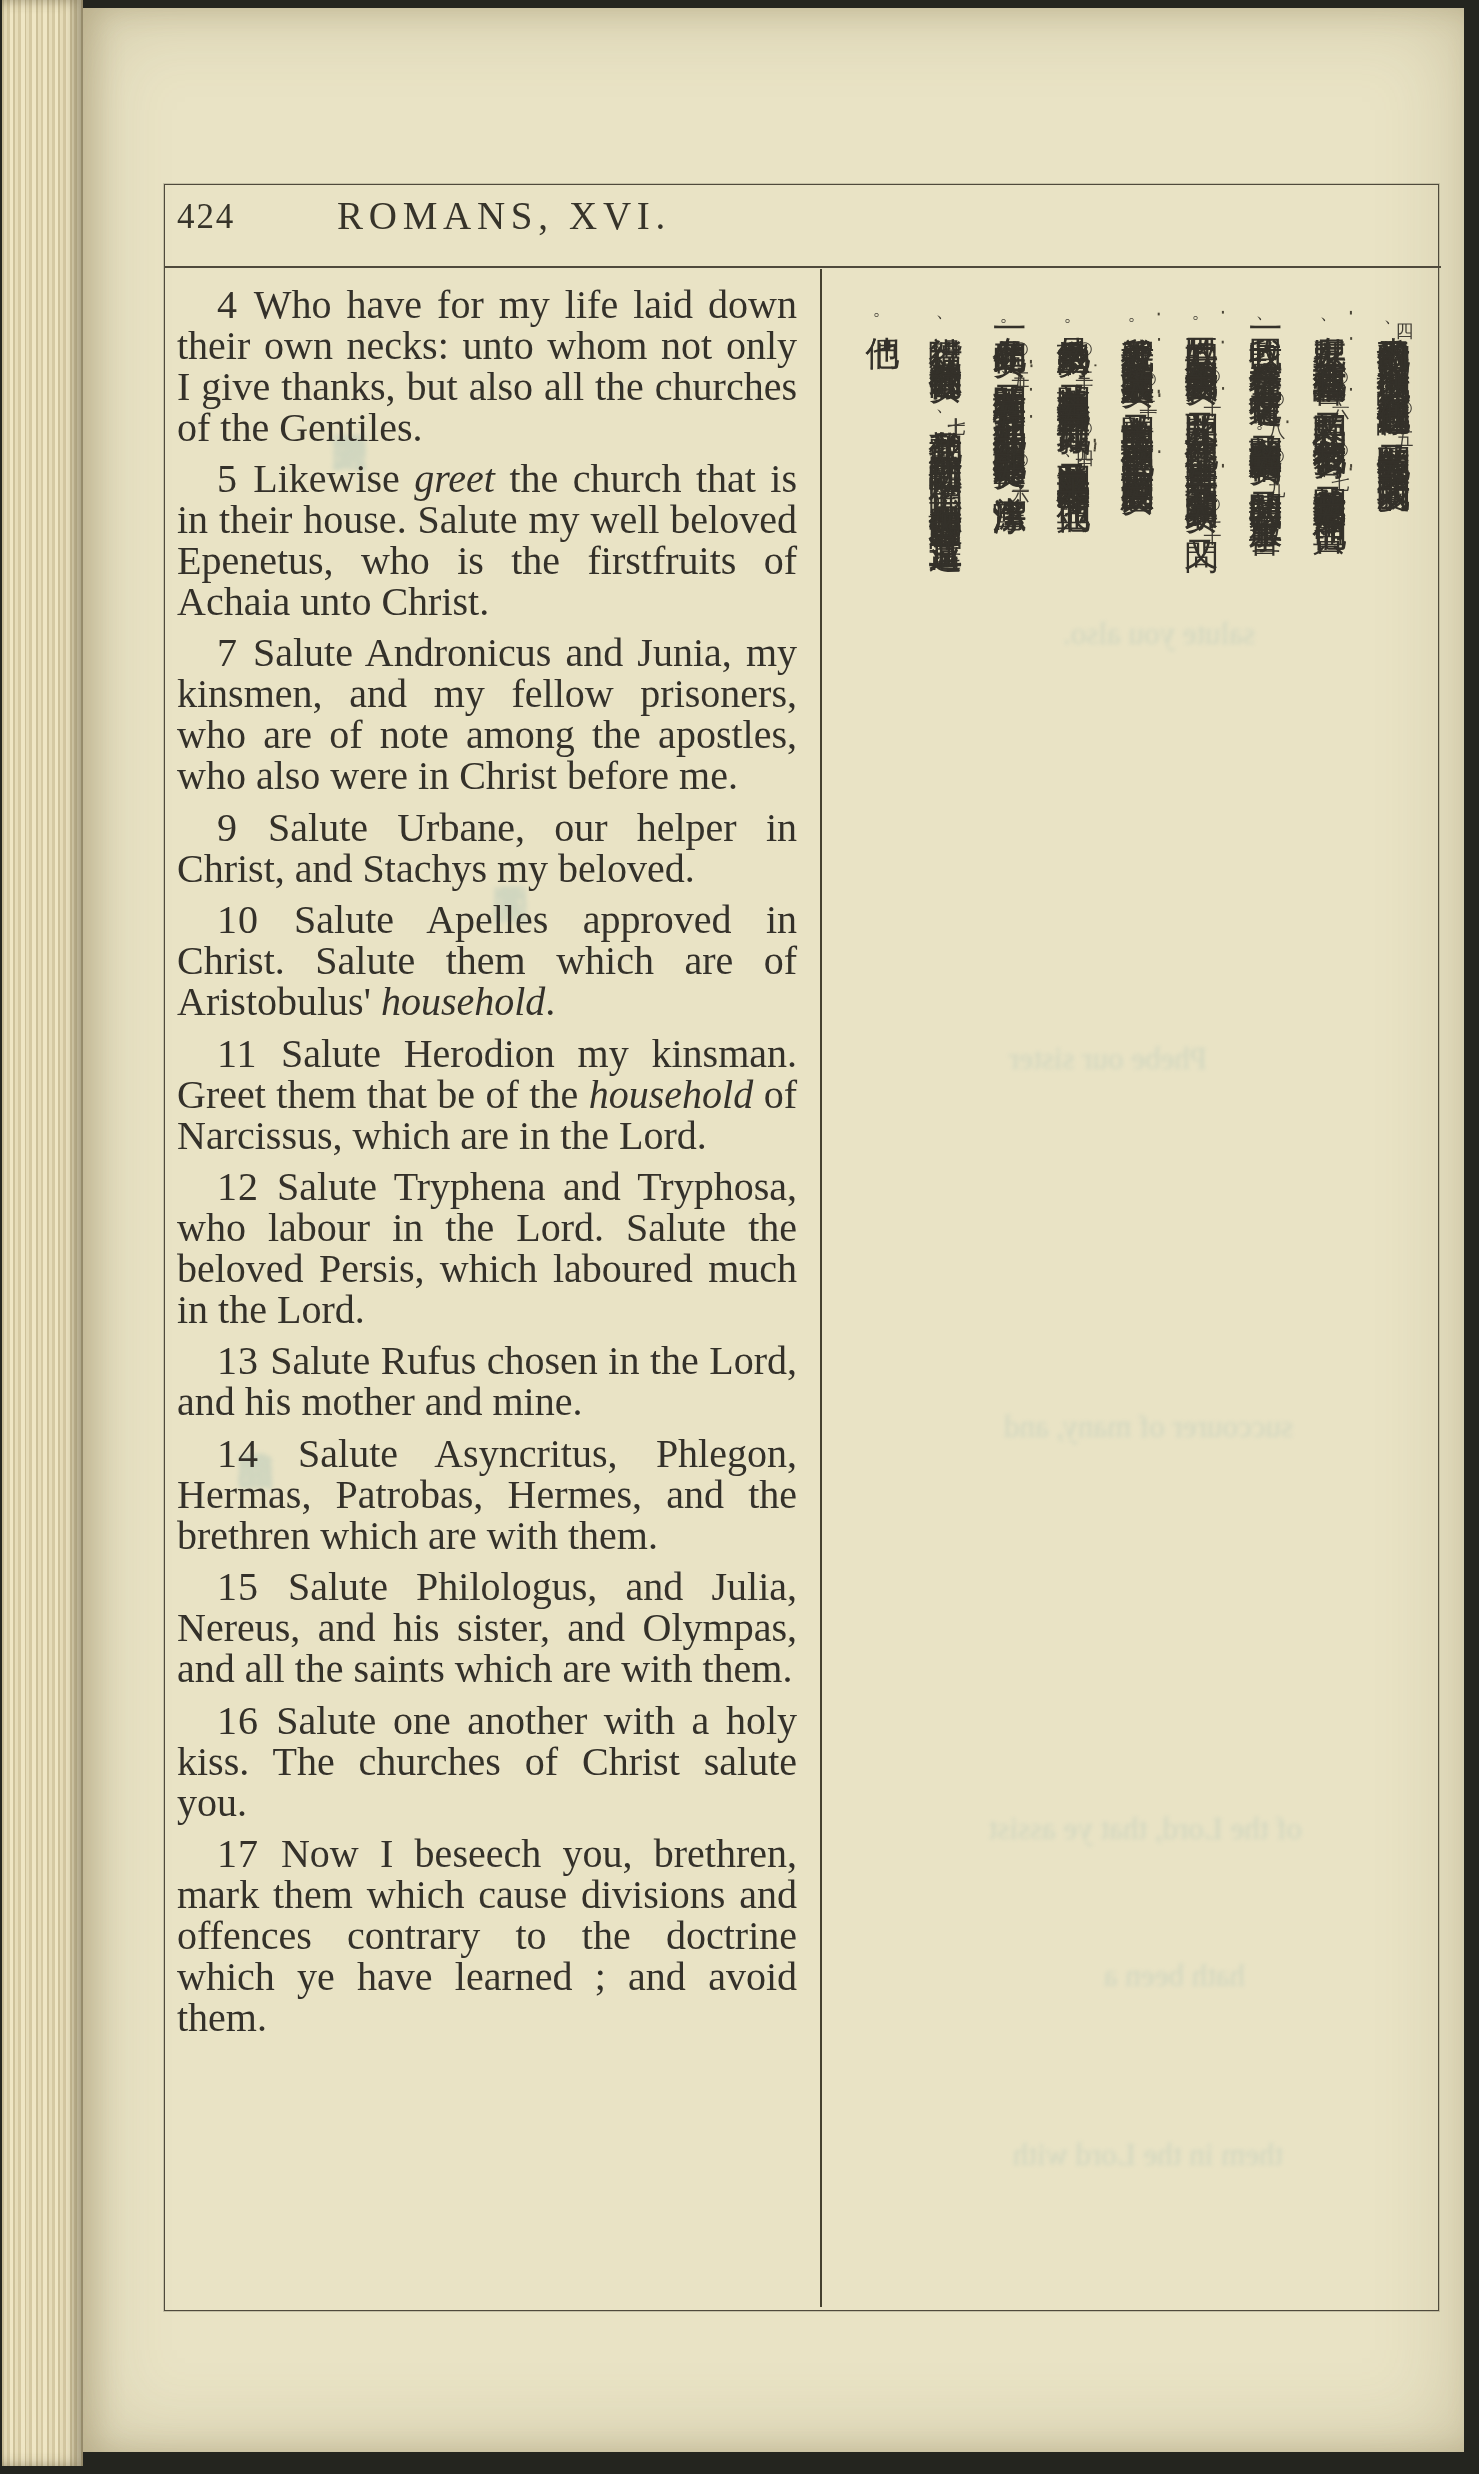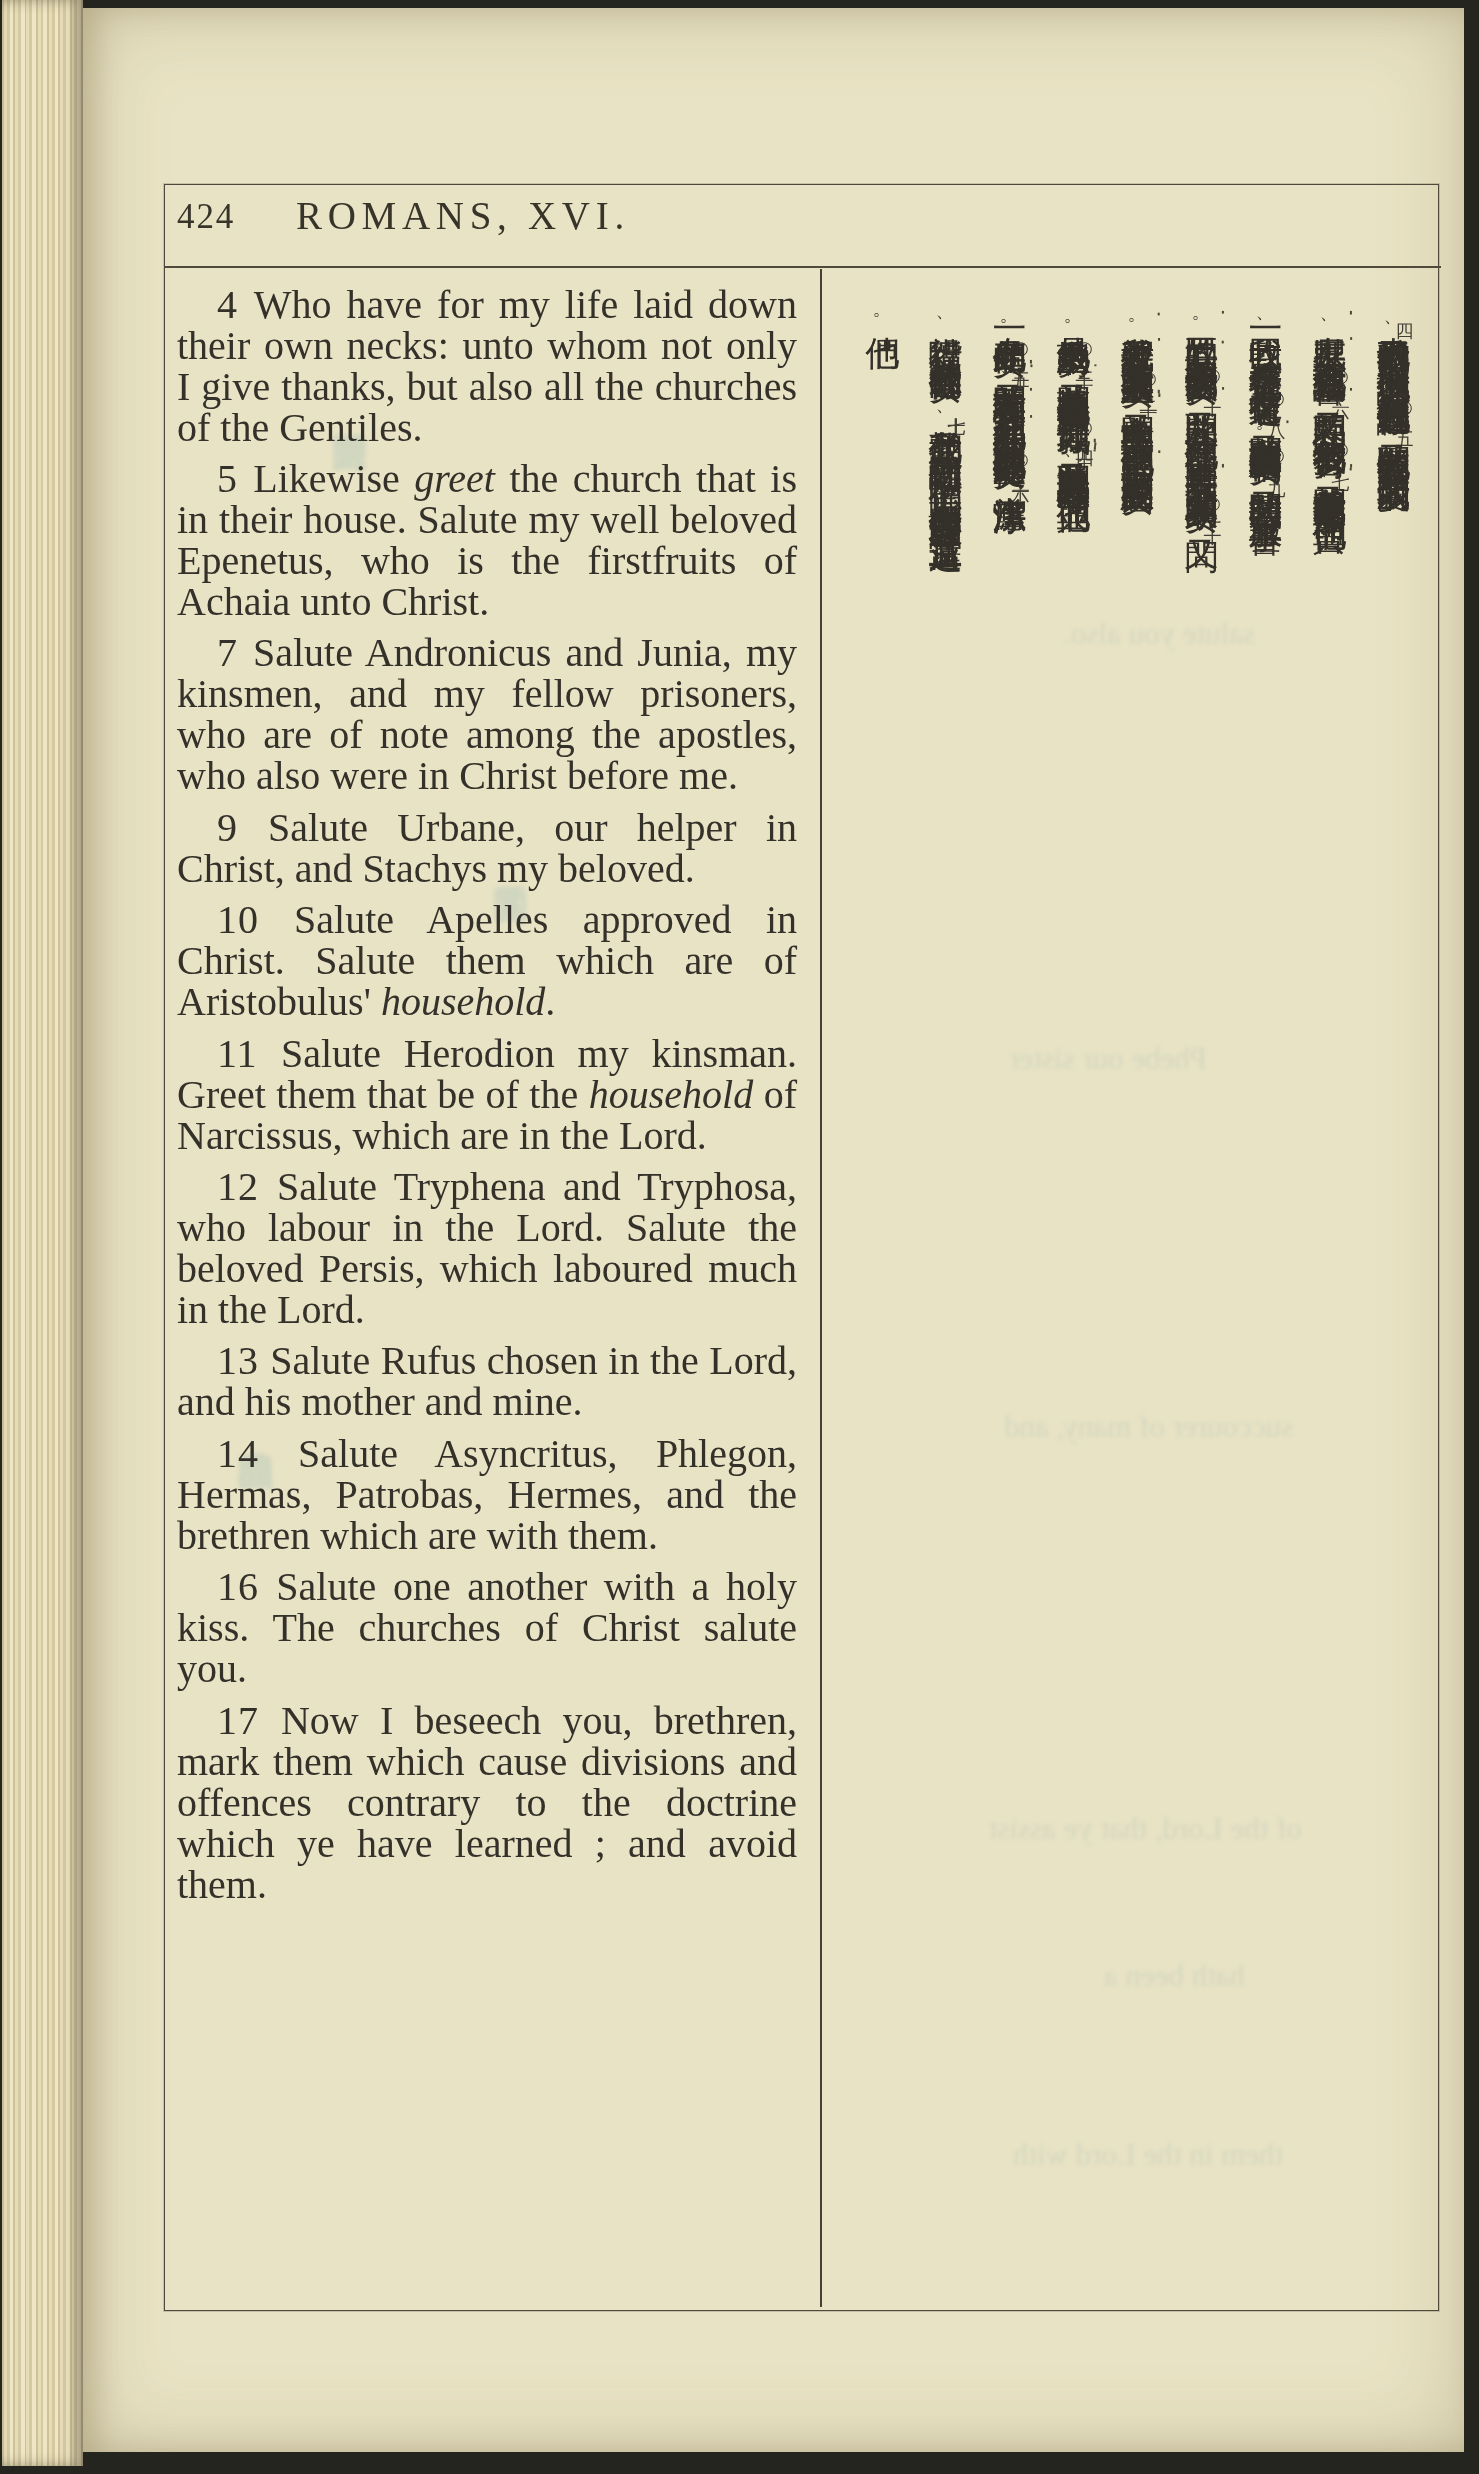--- a/index.html
+++ b/index.html
@@ -17,21 +17,21 @@
     box-shadow:inset 0 0 85px rgba(120,105,60,.28), inset 13.2px 0 28px rgba(120,100,55,.25);}
 
   
   .frame{position:absolute;left:81px;top:176px;width:1273px;height:2125px;
     border:1.9px solid #4f4a3c;box-shadow:0 0 0 0.9px rgba(79,74,60,.25);}
   .headrule{position:absolute;left:81px;top:258px;width:1277px;height:2.8px;
     background:linear-gradient(#4f4a3c,#4f4a3c 1.9px,transparent 1.9px);}
   .divider{position:absolute;left:737px;top:261px;width:1.9px;height:2038px;background:#45402f;}
 
   .folio{position:absolute;left:94px;top:189px;font-size:35px;color:#37342a;letter-spacing:1.9px;}
-  .entitle{position:absolute;left:213px;top:185px;width:416px;text-align:left;
+  .entitle{position:absolute;left:213px;top:185px;width:416px;text-align:center;
     font-size:39px;color:#37342a;letter-spacing:5.7px;}
   .cntitle{position:absolute;left:877px;top:189px;width:397px;font-size:38px;color:#37342a;
     letter-spacing:23px;font-family:"DejaVu Sans", sans-serif;font-weight:bold;}
 
   
   .encol{position:absolute;left:94px;top:276px;width:620px;color:#34312a;}
   .verse{font-size:40px;line-height:41px;text-align:justify;text-indent:40px;margin:0 0 10.4px 0;}
   .verse .it{font-style:italic;}
   .vn{letter-spacing:0.9px;}
 
@@ -78,20 +78,21 @@
   <div class="encol" id="encol">
       <p class="verse"><span class="vn">4 </span><span>Who have for my life laid down their own necks: unto whom not only I give thanks, but also all the churches of the Gentiles.</span></p>
       <p class="verse"><span class="vn">5 </span><span>Likewise </span><span class="it">greet</span><span> the church that is in their house.  Salute my well beloved Epenetus, who is the firstfruits of Achaia unto Christ.</span></p>
       <p class="verse"><span class="vn">7 </span><span>Salute Andronicus and Junia, my kinsmen, and my fellow prisoners, who are of note among the apostles, who also were in Christ before me.</span></p>
       <p class="verse"><span class="vn">9 </span><span>Salute Urbane, our helper in Christ, and Stachys my beloved.</span></p>
       <p class="verse"><span class="vn">10 </span><span>Salute Apelles approved in Christ.  Salute them which are of Aristobulus' </span><span class="it">household</span><span>.</span></p>
       <p class="verse"><span class="vn">11 </span><span>Salute Herodion my kinsman. Greet them that be of the </span><span class="it">household</span><span> of Narcissus, which are in the Lord.</span></p>
       <p class="verse"><span class="vn">12 </span><span>Salute Tryphena and Tryphosa, who labour in the Lord.  Salute the beloved Persis, which laboured much in the Lord.</span></p>
       <p class="verse"><span class="vn">13 </span><span>Salute Rufus chosen in the Lord, and his mother and mine.</span></p>
       <p class="verse"><span class="vn">14 </span><span>Salute Asyncritus, Phlegon, Hermas, Patrobas, Hermes, and the brethren which are with them.</span></p>
+      <p class="verse"><span class="vn">15 </span><span>Salute Philologus, and Julia, Nereus, and his sister, and Olympas, and all the saints which are with them.</span></p>
       <p class="verse"><span class="vn">16 </span><span>Salute one another with a holy kiss.  The churches of Christ salute you.</span></p>
       <p class="verse"><span class="vn">17 </span><span>Now I beseech you, brethren, mark them which cause divisions and offences contrary to the doctrine which ye have learned ; and avoid them.</span></p>
     </div>
 
   <div class="cnwrap" id="cnwrap">
       <div class="ccol"><span class="vmark">四</span><span>也爲我的命不避刀劍</span><span class="p">、</span><span>所以不但我感謝他們</span><span class="p">、</span><span>在異邦的各敎會也感謝他們</span><span class="p">。</span><span class="vmark">○五</span><span>又問聚在他們家的敎會安</span><span class="p">。</span><span>又問我所愛的朋</span></div>
       <div class="ccol"><span>友</span><span class="nm">以拜尼土</span><span>安</span><span class="p">、</span><span>他在</span><span class="nm">亞該亞</span><span>首先信奉基督</span><span class="p">。</span><span class="vmark">○六</span><span>又問</span><span class="nm">馬利亞</span><span>安</span><span class="p">、</span><span>他爲我們多有勞苦</span><span class="p">。</span><span class="vmark">○七</span><span>又問我親戚</span><span class="nm">安多尼古</span><span class="nm">猶尼亞</span><span>安</span><span class="p">、</span><span>他們曾與</span></div>
       <div class="ccol"><span>我一同收監</span><span class="p">、</span><span>信奉基督在我之先</span><span class="p">、</span><span>在使徒之中有名</span><span class="p">。</span><span class="vmark">○八</span><span>又問我在主面前所親愛的朋友</span><span class="nm">暗伯利</span><span>安</span><span class="p">。</span><span class="vmark">○九</span><span>又問與我同勞苦</span><span class="p">、</span><span>服事基督</span></div>
       <div class="ccol"><span>的</span><span class="nm">耳巴奴</span><span>安</span><span class="p">。</span><span>又問我所親愛的</span><span class="nm">士大古</span><span>安</span><span class="p">。</span><span class="vmark">○十</span><span>又問</span><span class="nm">亞比利</span><span>安</span><span class="p">、</span><span>他作基督的門徒</span><span class="p">、</span><span>是妥實可靠的</span><span class="p">。</span><span>又問</span><span class="nm">亞利多布</span><span>一家的人安</span><span class="p">。</span><span class="vmark">○十一</span><span>又問</span></div>
       <div class="ccol"><span>我親戚</span><span class="nm">希羅天</span><span>安</span><span class="p">。</span><span>又問</span><span class="nm">拿其數</span><span>家裏信主的人安</span><span class="p">。</span><span class="vmark">○十二</span><span>又問</span><span class="nm">土非拿氏</span><span class="nm">土富撒氏</span><span>安</span><span class="p">、</span><span>他們是爲主勤勞的</span><span class="p">。</span><span>又問可親愛的</span><span class="nm">彼息氏</span><span>安</span><span class="p">、</span></div>

